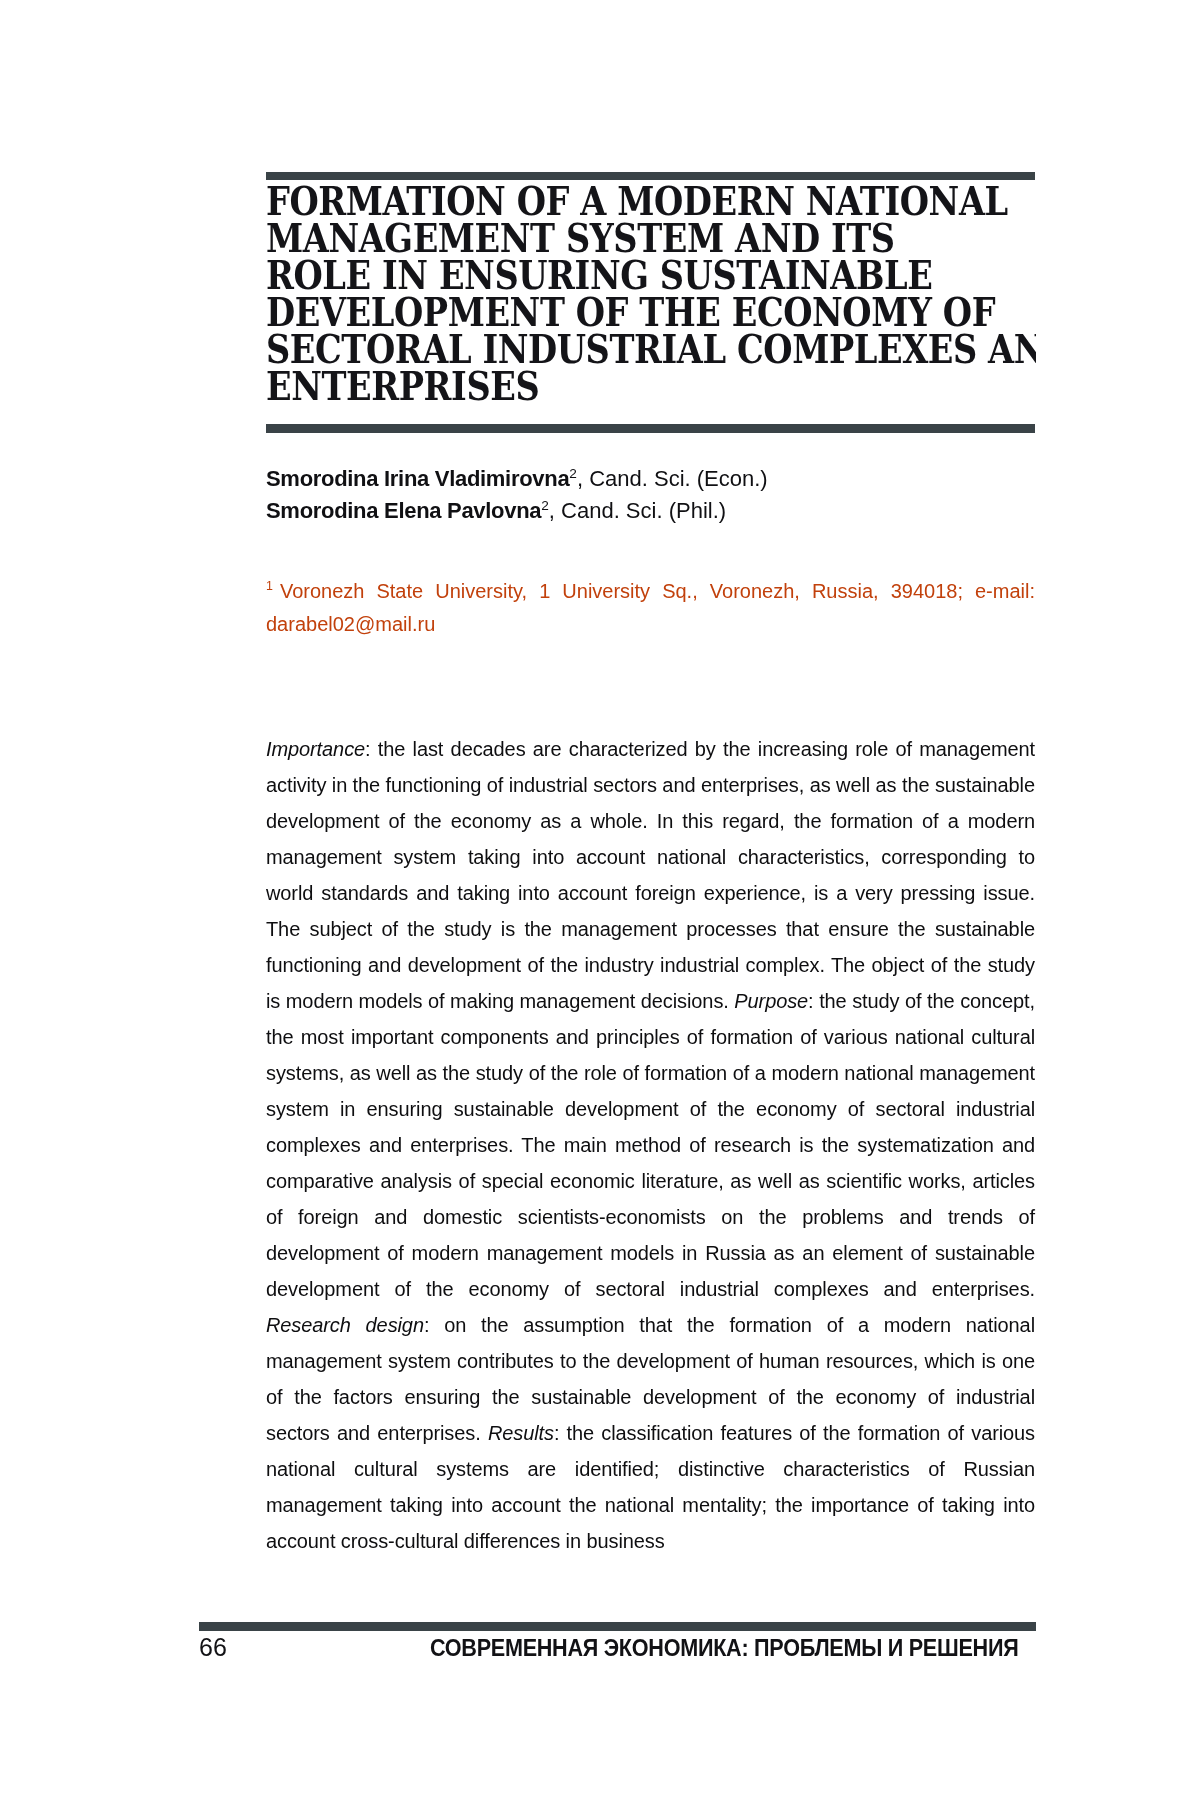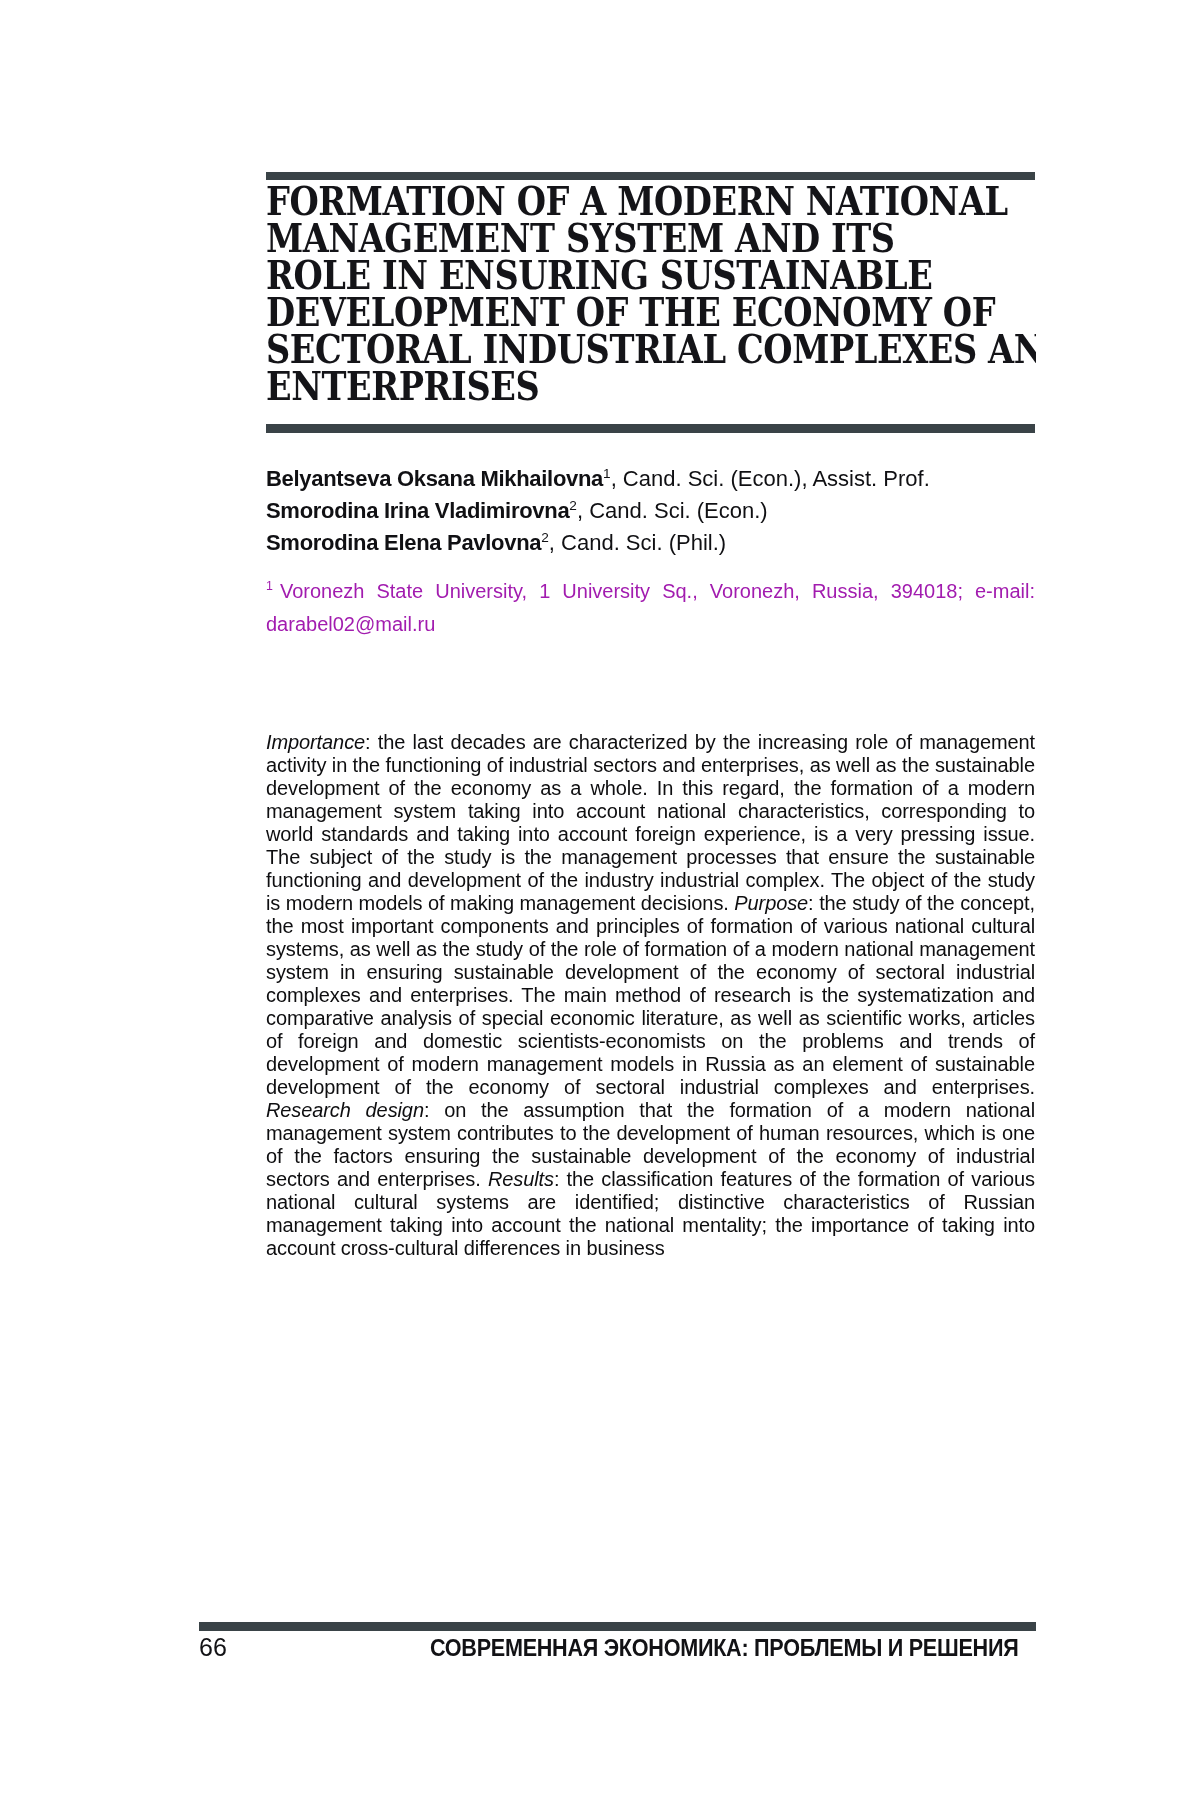--- a/index.html
+++ b/index.html
@@ -51,33 +51,33 @@
   }
 
   .affil {
     position: absolute;
     left: 266px;
     width: 769px;
     margin: 0;
     font-size: 20px;
     line-height: 33px;
     text-align: justify;
-    color: #a21caf;
+    color: #c2410c;
   }
   .affil sup.marker { margin-right: 7px; }
   .affil-1 { top: 575px; }
   .affil-2 { top: 655px; }
 
   .abstract {
     position: absolute;
     left: 266px; top: 731px;
     width: 769px;
     margin: 0;
     font-size: 20px;
-    line-height: 23px;
+    line-height: 36px;
     text-align: justify;
     letter-spacing: -0.1px;
     color: #0e0e10;
   }
   .abstract .it { font-style: italic; }
 
   .page-number {
     position: absolute;
     left: 199px; top: 1633px;
     font-size: 25px;
@@ -110,21 +110,20 @@
     <span class="title-line">MANAGEMENT SYSTEM AND ITS</span>
     <span class="title-line">ROLE IN ENSURING SUSTAINABLE</span>
     <span class="title-line">DEVELOPMENT OF THE ECONOMY OF</span>
     <span class="title-line">SECTORAL INDUSTRIAL COMPLEXES AND</span>
     <span class="title-line">ENTERPRISES</span>
   </h1>
 
   <div class="rule rule-title"></div>
 
   <div class="authors">
-    <p class="author-line"><span class="author-name">Belyantseva Oksana Mikhailovna</span><sup class="marker">1</sup><span class="author-credentials">, Cand. Sci. (Econ.), Assist. Prof.</span></p>
     <p class="author-line"><span class="author-name">Smorodina Irina Vladimirovna</span><sup class="marker">2</sup><span class="author-credentials">, Cand. Sci. (Econ.)</span></p>
     <p class="author-line"><span class="author-name">Smorodina Elena Pavlovna</span><sup class="marker">2</sup><span class="author-credentials">, Cand. Sci. (Phil.)</span></p>
   </div>
 
   <p class="affil affil-1"><sup class="marker">1</sup><span class="affil-text">Voronezh State University, 1 University Sq., Voronezh, Russia, 394018; e-mail: darabel02@mail.ru</span></p>
 
 
   <p class="abstract"><span class="it">Importance</span><span>: the last decades are characterized by the increasing role of management activity in the functioning of industrial sectors and enterprises, as well as the sustainable development of the economy as a whole. In this regard, the formation of a modern management system taking into account national characteristics, corresponding to world standards and taking into account foreign experience, is a very pressing issue. The subject of the study is the management processes that ensure the sustainable functioning and development of the industry industrial complex. The object of the study is modern models of making management decisions. </span><span class="it">Purpose</span><span>: the study of the concept, the most important components and principles of formation of various national cultural systems, as well as the study of the role of formation of a modern national management system in ensuring sustainable development of the economy of sectoral industrial complexes and enterprises. The main method of research is the systematization and comparative analysis of special economic literature, as well as scientific works, articles of foreign and domestic scientists-economists on the problems and trends of development of modern management models in Russia as an element of sustainable development of the economy of sectoral industrial complexes and enterprises. </span><span class="it">Research design</span><span>: on the assumption that the formation of a modern national management system contributes to the development of human resources, which is one of the factors ensuring the sustainable development of the economy of industrial sectors and enterprises. </span><span class="it">Results</span><span>: the classification features of the formation of various national cultural systems are identified; distinctive characteristics of Russian management taking into account the national mentality; the importance of taking into account cross-cultural differences in business</span></p>
 
   <div class="rule rule-footer"></div>

